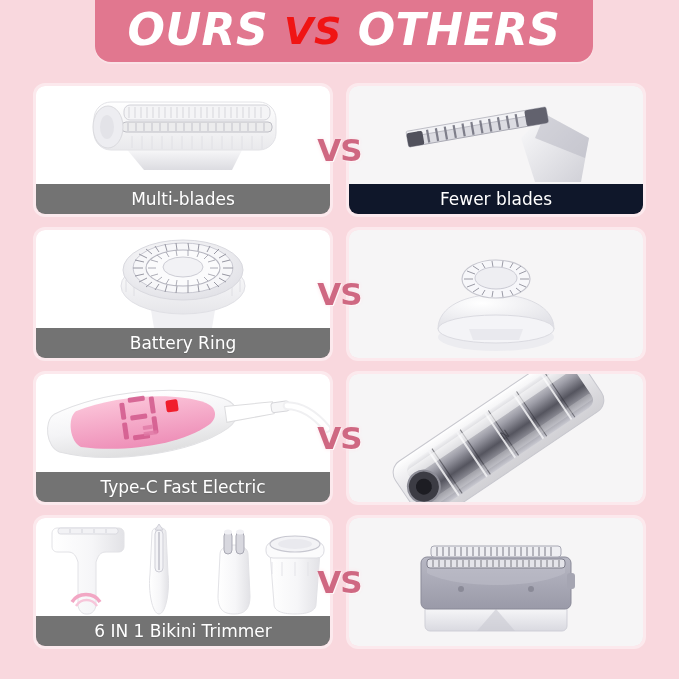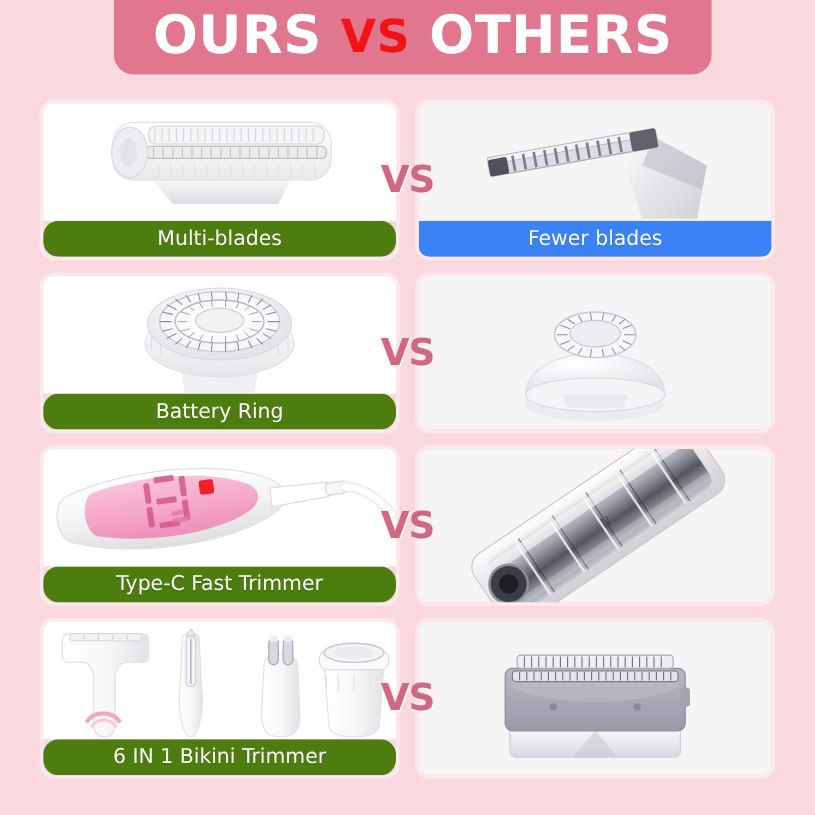--- a/index.html
+++ b/index.html
@@ -20,20 +20,21 @@
     display:flex;align-items:center;justify-content:center;
     box-shadow:0 2px 0 rgba(255,255,255,.25);
   }
   .banner-text{
     font-size:44px;
     font-weight:bold;
     letter-spacing:.5px;
     white-space:nowrap;
     line-height:1;
     margin-top:4px;
+    font-style:italic;
   }
   .t-white{color:#ffffff;}
   .t-red{color:#f01414;font-size:38px;vertical-align:1px;}
   
   .rows{
     position:absolute;
     left:0; top:86px;
     width:679px;
   }
   .row{
@@ -64,22 +65,22 @@
   .label{
     height:30px;
     line-height:30px;
     text-align:center;
     color:#ffffff;
     font-size:17px;
     white-space:nowrap;
     overflow:hidden;
     text-shadow:0 1px 1px rgba(0,0,0,.12);
   }
-  .card.ours .label{background:#4d7c0f;border-radius:13px;}
-  .card.others .label{background:#3b82f6;}
+  .card.ours .label{background:#737373;}
+  .card.others .label{background:#0f172a;}
   .label.small{font-size:15.5px;}
   
   .vs{
     position:absolute;
     left:50%;
     top:46px;
     transform:translateX(-50%);
     font-size:31px;
     font-weight:bold;
     color:#cf6882;
@@ -390,21 +391,21 @@
                 <rect x="106" y="52" width="14" height="4" rx="1"></rect>
               </g>
               <path d="M190 38 L238 40 L238 52 L190 54 Z" fill="#ffffff" stroke="#dcdcde" stroke-width="1"></path>
               <rect x="236" y="41" width="18" height="10" rx="3" fill="#f7f7f8" stroke="#d6d6da" stroke-width="1"></rect>
               <path d="M252 46 C266 48 278 58 288 74" stroke="#f0f0f2" stroke-width="9" fill="none" stroke-linecap="round"></path>
               <path d="M252 46 C266 48 278 58 288 74" stroke="#ffffff" stroke-width="5" fill="none" stroke-linecap="round"></path>
             </g>
           </svg>
         </div>
       </div>
-      <div class="label">Type-C Fast Trimmer</div>
+      <div class="label">Type-C Fast Electric</div>
     </div>
 
     <div class="vs">VS</div>
 
     <div class="card others">
       <div class="stage">
         <div class="art">
           <svg viewBox="0 0 294 98" preserveAspectRatio="xMidYMid meet">
             <defs>
               <linearGradient id="g6a" x1="0" y1="0" x2="0" y2="1">

